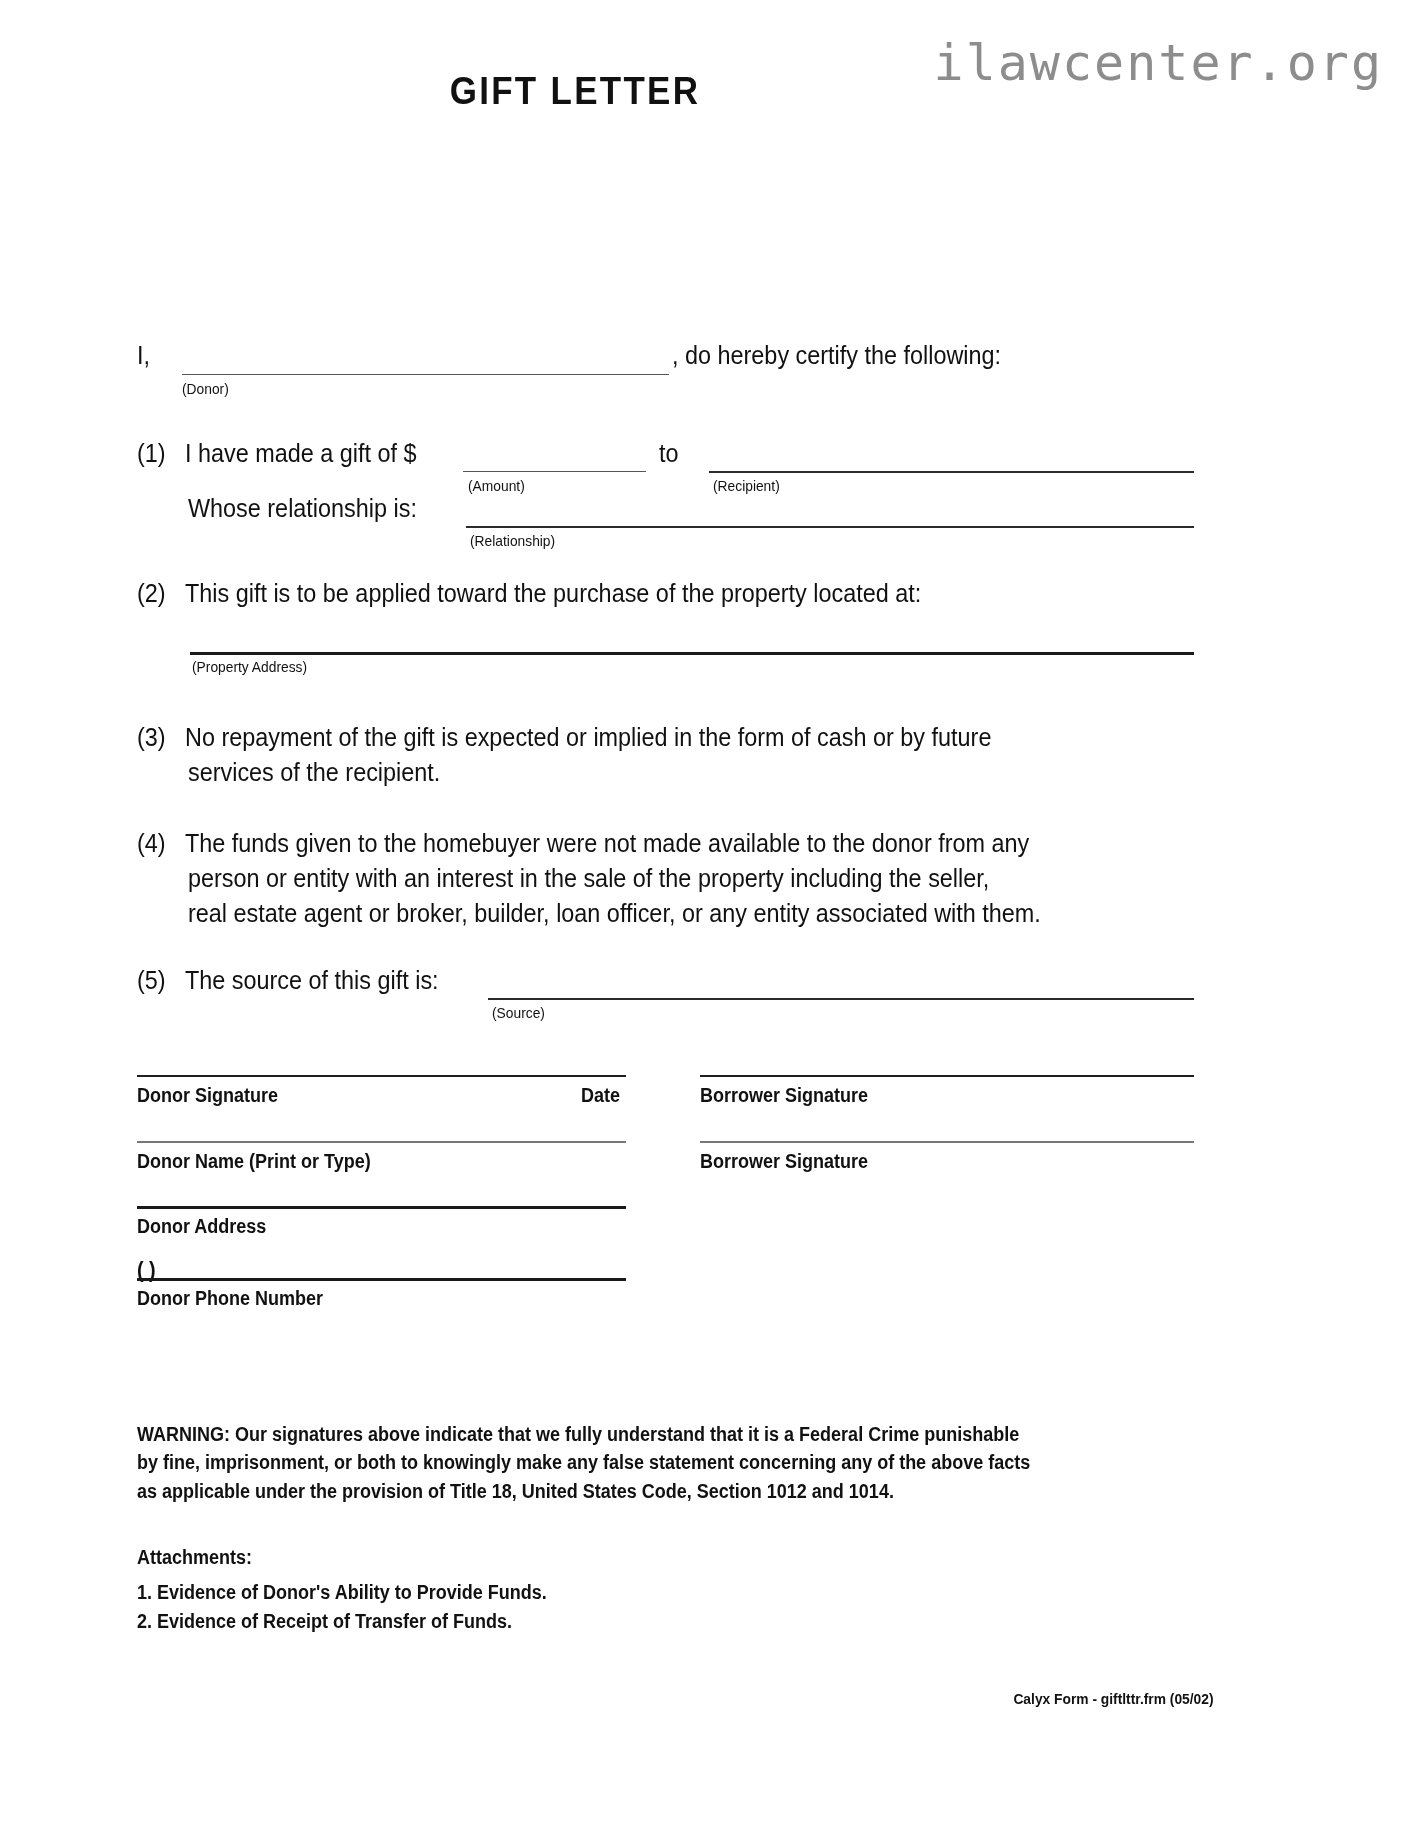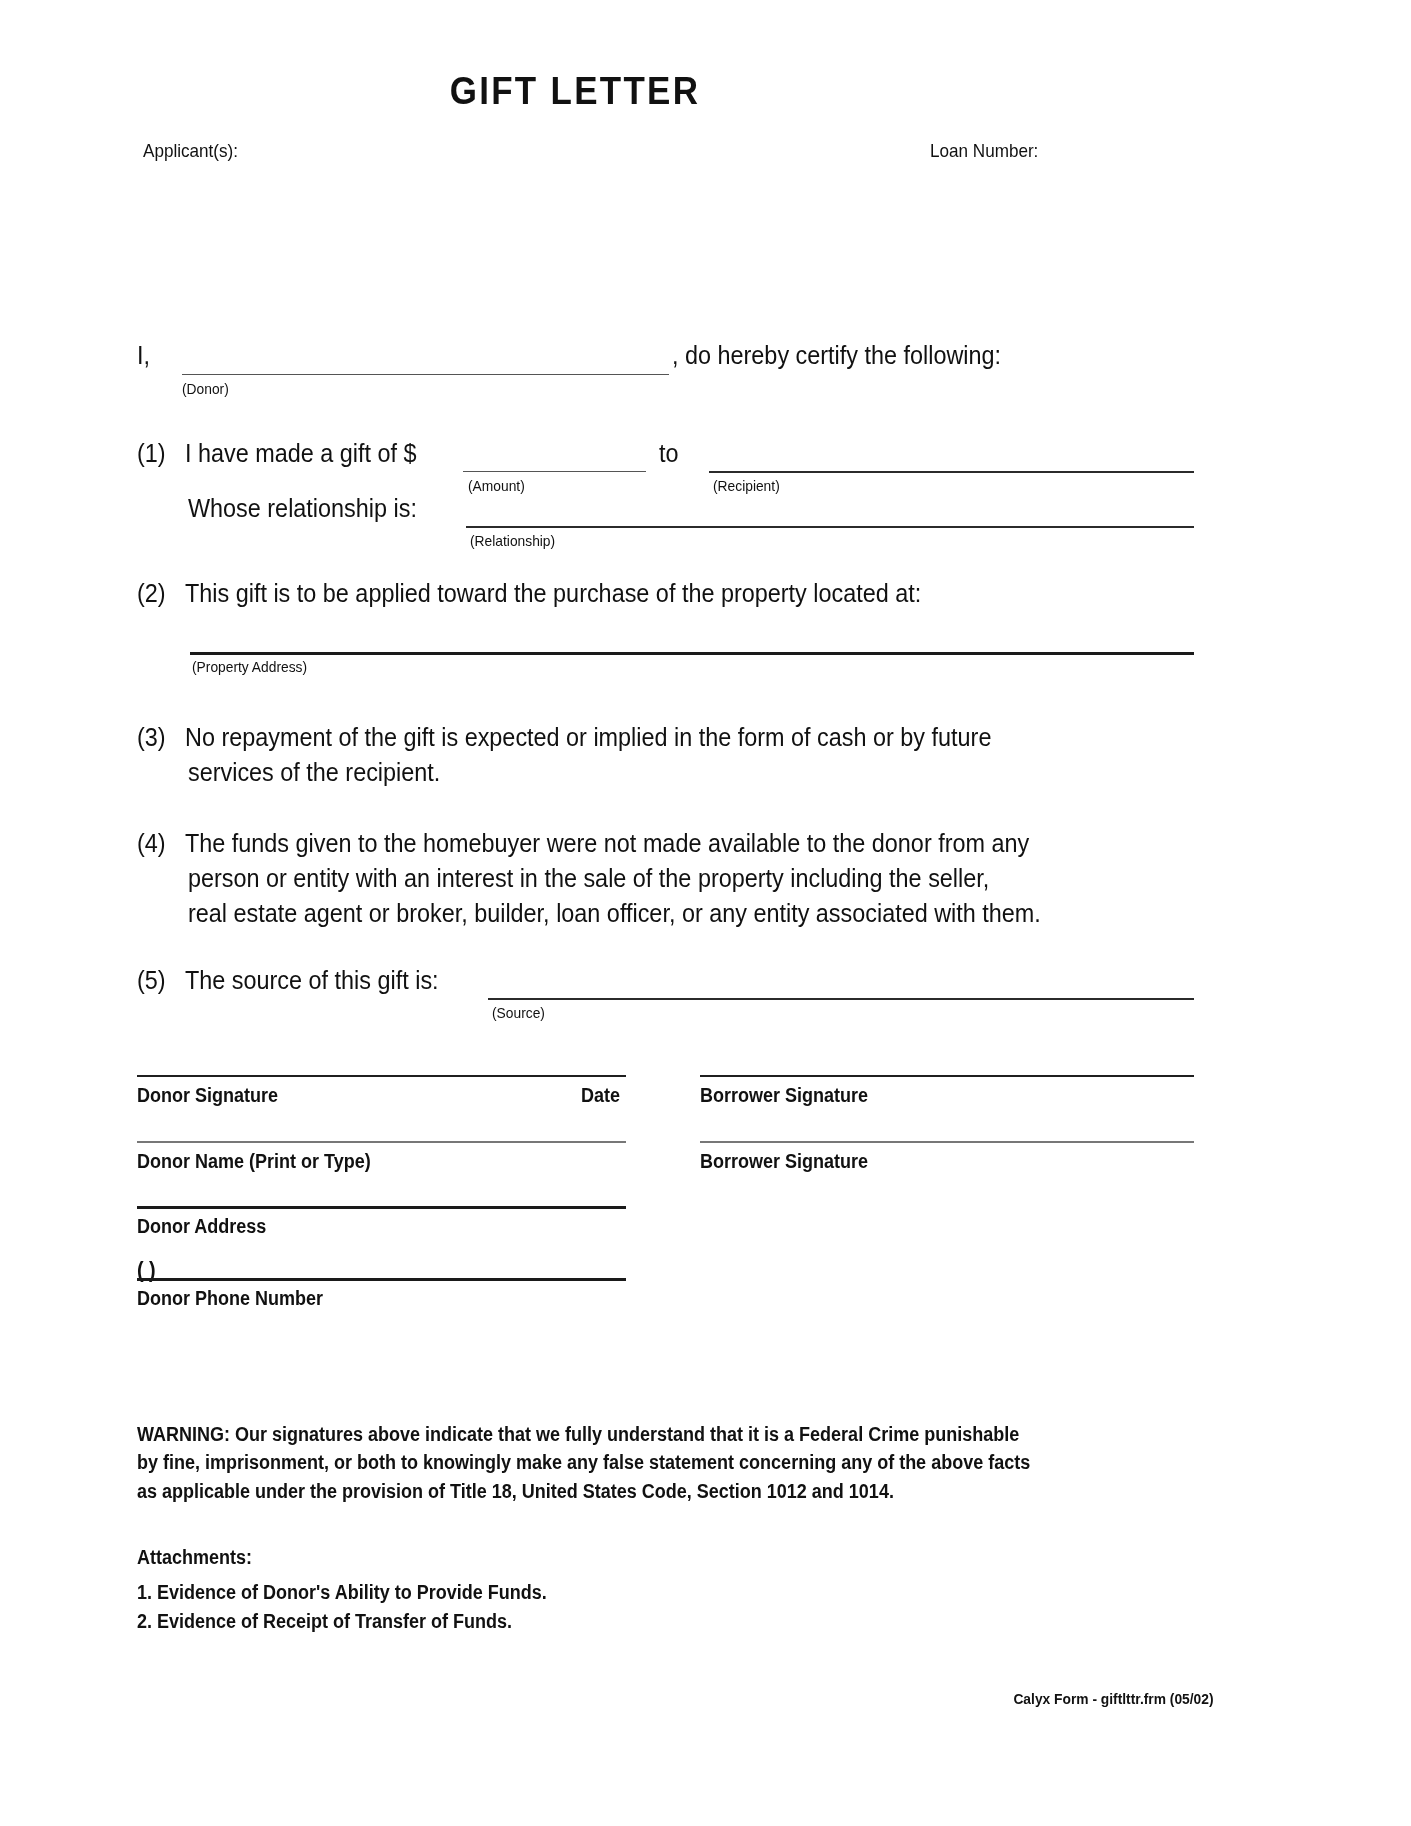--- a/index.html
+++ b/index.html
@@ -236,26 +236,23 @@
     white-space: nowrap;
     transform: scaleX(0.92);
     transform-origin: right center;
   }
 </style>
 </head>
 <body>
 
 <div class="page">
 
+  <div class="watermark">ilawcenter.org</div>
   <div class="doc-title">GIFT LETTER</div>
 
-  <div class="hdr-row">
-    <div class="hdr-applicant">Applicant(s):</div>
-    <div class="hdr-loan">Loan Number:</div>
-  </div>
 
   <div class="intro">
     <div class="body-text lead">I,</div>
     <div class="rule-thin line1"></div>
     <div class="body-text tail">, do hereby certify the following:</div>
     <div class="sub-label cap">(Donor)</div>
   </div>
 
   <div class="item1">
     <div class="body-text num">(1)</div>

